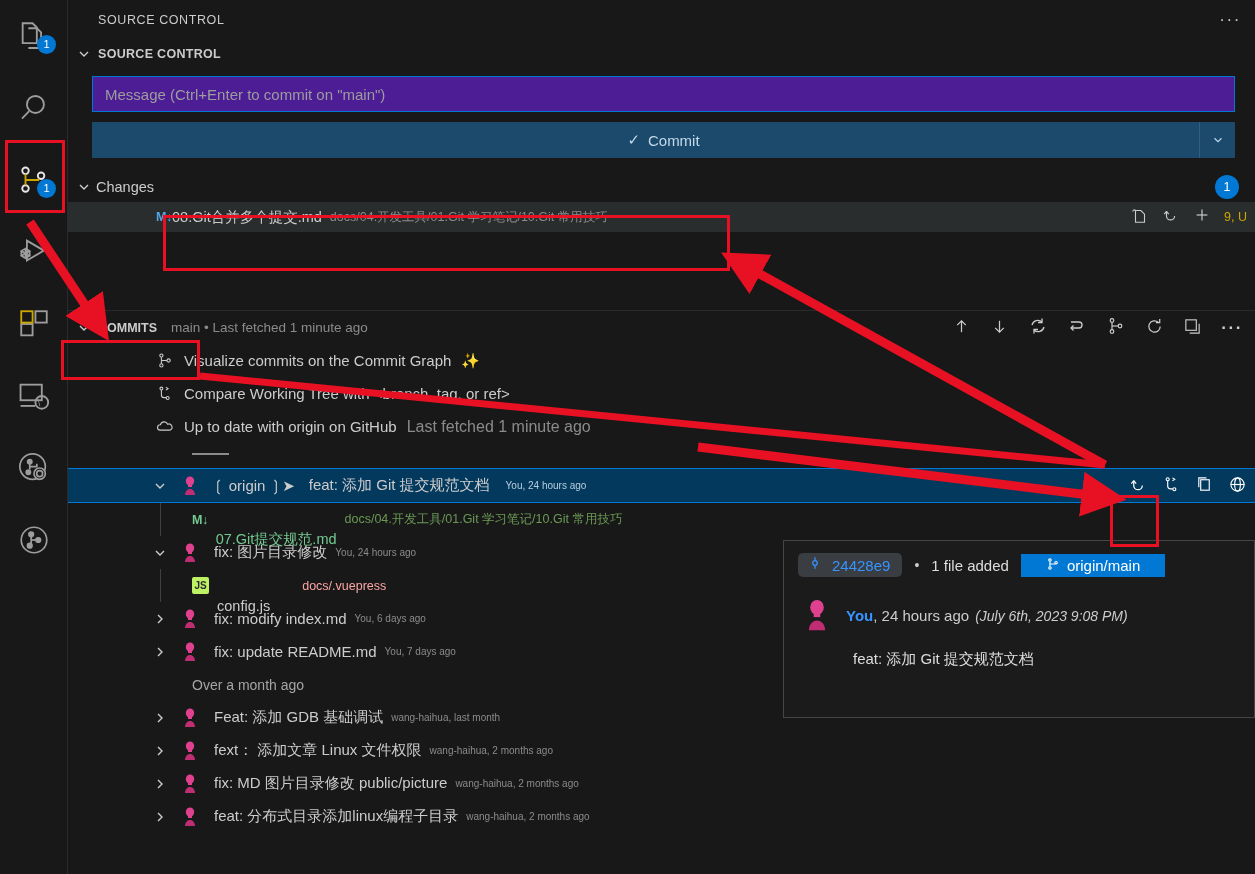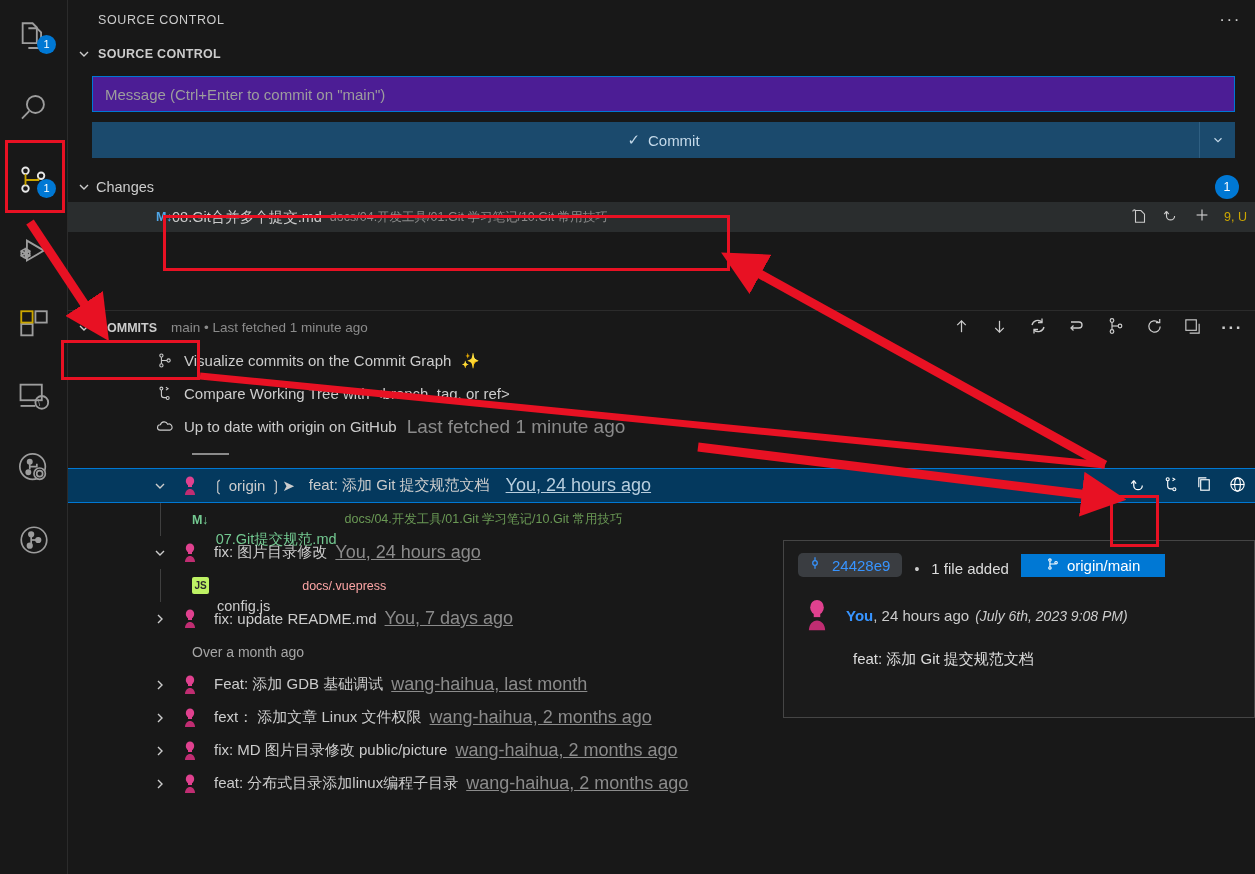--- a/index.html
+++ b/index.html
@@ -90,32 +90,32 @@
   .commits-header {
     height: 34px; display: flex; align-items: center; gap: 6px;
     padding-left: 8px; color: #cccccc; font-size: 12.5px; font-weight: bold;
     border-top: 1px solid #2b2b2b; position: relative;
   }
   .commits-sub { font-weight: normal; color: #8b8b8b; font-size: 13.5px; margin-left: 8px; }
   .commits-tools { position: absolute; right: 12px; display: flex; align-items: center; gap: 19px; }
 
   .cmd-row { height: 33px; display: flex; align-items: center; gap: 10px; padding-left: 114px; color: #cccccc; font-size: 15px; }
   .cmd-row .ico { width: 18px; height: 18px; display:flex; align-items:center; justify-content:center; flex:none; margin-left: -26px;}
-  .cmd-sub { color: #8b8b8b; font-size: 19px; }
+  .cmd-sub { color: #8b8b8b; font-size: 16px; }
   .spacer-line { margin: 10px 0 0 124px; width: 37px; height: 2px; background: #8b8b8b; }
 
   .commit-row {
     height: 33px; display: flex; align-items: center; gap: 8px;
     padding-left: 84px; color: #cccccc; font-size: 15px; position: relative;
   }
   .commit-row.selected { background: #04395e; border-top: 1px solid #0078d4; border-bottom: 1px solid #0078d4; height: 35px; }
   .commit-row .twisty { position: absolute; left: 84px; width: 16px; height: 16px; }
   .commit-row .avatar { position: absolute; left: 114px; }
   .commit-row .msg { margin-left: 62px; }
-  .commit-meta { color: #8b8b8b; font-size: 18px; text-decoration: underline; }
+  .commit-meta { color: #8b8b8b; font-size: 10px; }
   .row-actions { position: absolute; right: 8px; display: flex; align-items: center; gap: 14px; }
 
   .sub-file-row {
     height: 33px; display: flex; align-items: center; gap: 8px;
     padding-left: 124px; position: relative; color: #cccccc; font-size: 14.5px;
   }
   .sub-file-row .treeline { position: absolute; left: 92px; top: 0; bottom: 0; width: 1px; background: #3f3f3f; }
   .sub-file-row .mark-m { color: #73c991; font-size: 12.5px; font-weight: bold; letter-spacing: -.5px; }
   .sub-file-row .nm { color: #73c991; margin-top: 40px; }
   .sub-file-row .nm.plain { color: #cccccc; }
@@ -126,21 +126,21 @@
     font-size: 10px; font-weight: bold; display: flex; align-items: center;
     justify-content: center; border-radius: 2px; font-family: "Liberation Sans", sans-serif;
   }
   .group-label { height: 33px; display: flex; align-items: center; padding-left: 124px; color: #a6a6a6; font-size: 14px; }
 
   
   .hovercard {
     position: absolute; left: 783px; top: 540px; width: 472px; height: 178px;
     background: #1b1b1b; border: 1px solid #454545;
   }
-  .hc-top { display: flex; align-items: flex-end; gap: 12px; padding: 12px 14px 0 14px; }
+  .hc-top { display: flex; align-items: center; gap: 12px; padding: 12px 14px 0 14px; }
   .sha-pill {
     display: flex; align-items: center; gap: 10px;
     background: #3a3d41; border-radius: 5px; padding: 3px 12px 3px 10px;
   }
   .sha-pill .sha { color: #3794ff; font-size: 15px; font-family: "Liberation Sans", sans-serif; }
   .hc-dot { color: #cccccc; font-size: 14px; }
   .hc-files { color: #dddddd; font-size: 15px; }
   .branch-pill {
     background: #0078d4; color: #ffffff; font-size: 15px;
     display: flex; align-items: center; gap: 7px; padding: 3px 25px;
@@ -505,20 +505,36 @@
       <span class="commit-meta">You, 24 hours ago</span>
     </div>
 
     <div class="sub-file-row">
       <span class="treeline"></span>
       <span class="jsicon">JS</span>
       <span class="nm plain">config.js</span>
       <span class="pth grey">docs/.vuepress</span>
     </div>
 
+    <div class="commit-row">
+      <span class="twisty">
+        <svg width="16" height="16" viewBox="0 0 16 16" fill="none" stroke="#cccccc" stroke-width="1.4">
+            <path d="M6 4l4 4-4 4"></path>
+          </svg>
+      </span>
+      <span class="avatar">
+        <svg class="avatar-svg" width="16" height="20" viewBox="0 0 16 20">
+          <ellipse cx="8" cy="5" rx="4.2" ry="4.6" fill="#e0418f"></ellipse>
+          <rect x="6" y="9" width="4" height="2" fill="#e0418f"></rect>
+          <path d="M3 19c0-3.3 2.2-6 5-6s5 2.7 5 6z" fill="#c02d72"></path>
+        </svg>
+      </span>
+      <span class="msg">fix: modify index.md</span>
+      <span class="commit-meta">You, 6 days ago</span>
+    </div>
 
     <div class="commit-row">
       <span class="twisty">
         <svg width="16" height="16" viewBox="0 0 16 16" fill="none" stroke="#cccccc" stroke-width="1.4">
             <path d="M6 4l4 4-4 4"></path>
           </svg>
       </span>
       <span class="avatar">
         <svg class="avatar-svg" width="16" height="20" viewBox="0 0 16 20">
           <ellipse cx="8" cy="5" rx="4.2" ry="4.6" fill="#e0418f"></ellipse>

